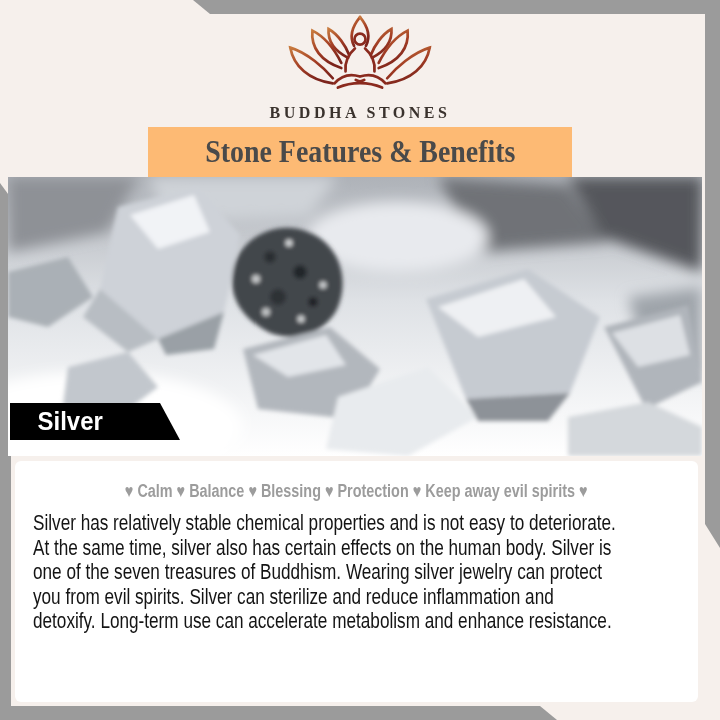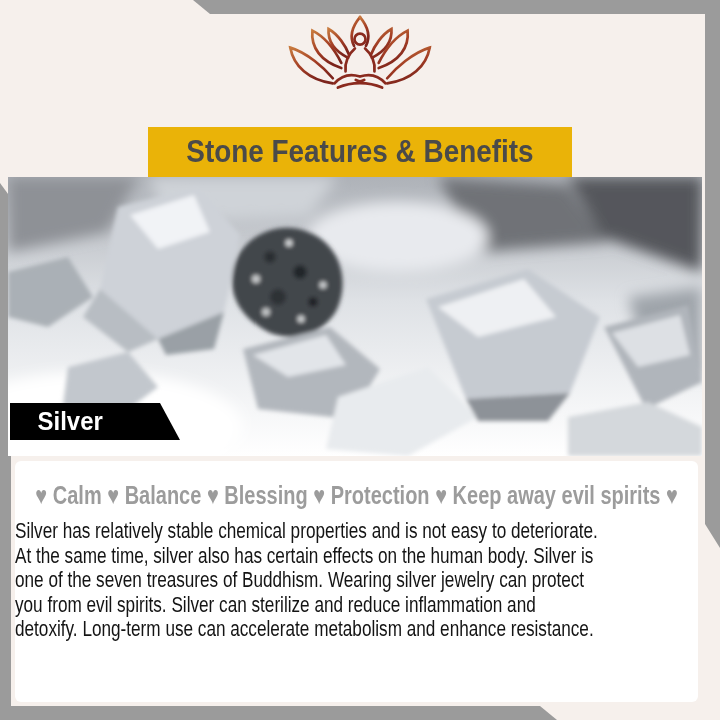--- a/index.html
+++ b/index.html
@@ -24,22 +24,22 @@
   .logo{position:absolute;left:275px;top:10px;width:170px;height:94px;}
   .brand-name{
     position:absolute;left:0;top:104px;width:720px;
     text-align:center;
     font-family:"Liberation Serif", serif;
     font-size:16px;letter-spacing:3.5px;color:#3a322d;font-weight:bold;
   }
   
   .title-banner{
     position:absolute;left:148px;top:127px;width:424px;height:50px;
-    background:#eab308;
-    display:flex;align-items:center;justify-content:center;
+    background:#fdba74;
+    display:flex;align-items:center;justify-content:center;font-family:Liberation Serif, serif;
   }
   .title-banner .title{
     font-size:31px;font-weight:bold;color:#4a4a4a;
     white-space:nowrap;transform:scaleX(.9);transform-origin:center;
   }
   
   .photo{position:absolute;left:8px;top:177px;width:694px;height:279px;}
   .photo svg{display:block;width:694px;height:279px;}
   .stone-label{
     position:absolute;left:10px;top:403px;width:178px;height:37px;
@@ -52,24 +52,24 @@
     padding-left:30px;transform:scaleX(.92);transform-origin:left;
   }
   
   .card{
     position:absolute;left:15px;top:461px;width:683px;height:241px;
     background:#ffffff;border-radius:6px;
   }
   .benefits-line{
     margin-top:20px;width:100%;
     display:flex;justify-content:center;
-    font-size:25px;font-weight:bold;color:#9c9c9c;
+    font-size:18px;font-weight:bold;color:#9c9c9c;
   }
   .benefits-line span{white-space:nowrap;transform:scaleX(.8);transform-origin:center;}
-  .description{margin-top:9px;margin-left:0;}
+  .description{margin-top:9px;margin-left:18px;}
   .description div{
     font-size:22px;color:#141414;line-height:24.6px;
     white-space:nowrap;transform:scaleX(.78);transform-origin:left;
   }
 </style>
 </head>
 <body>
 
 <div class="page">
 
@@ -103,20 +103,21 @@
     <g fill="none" stroke="#8a2a1e" stroke-width="3.2" stroke-linecap="round">
 
       <circle cx="100" cy="34" r="6.5"></circle>
       <path d="M94 45 C86 52 82 62 83 72"></path>
       <path d="M106 45 C114 52 118 62 117 72"></path>
       <path d="M70 86 C78 77 88 74 100 78 C112 74 122 77 130 86"></path>
       <path d="M74 91 C90 84 110 84 126 91"></path>
       <path d="M95 82 C98 84 102 84 105 82"></path>
     </g>
   </svg>
+  <div class="brand-name">BUDDHA STONES</div>
 
   <div class="title-banner">
     <div class="title">Stone Features &amp; Benefits</div>
   </div>
 
   <div class="photo">
     <svg viewBox="0 0 694 279" preserveAspectRatio="none">
       <defs>
         <linearGradient id="bgG" x1="0" y1="0" x2="0" y2="1">
           <stop offset="0" stop-color="#aeb2b8"></stop>

